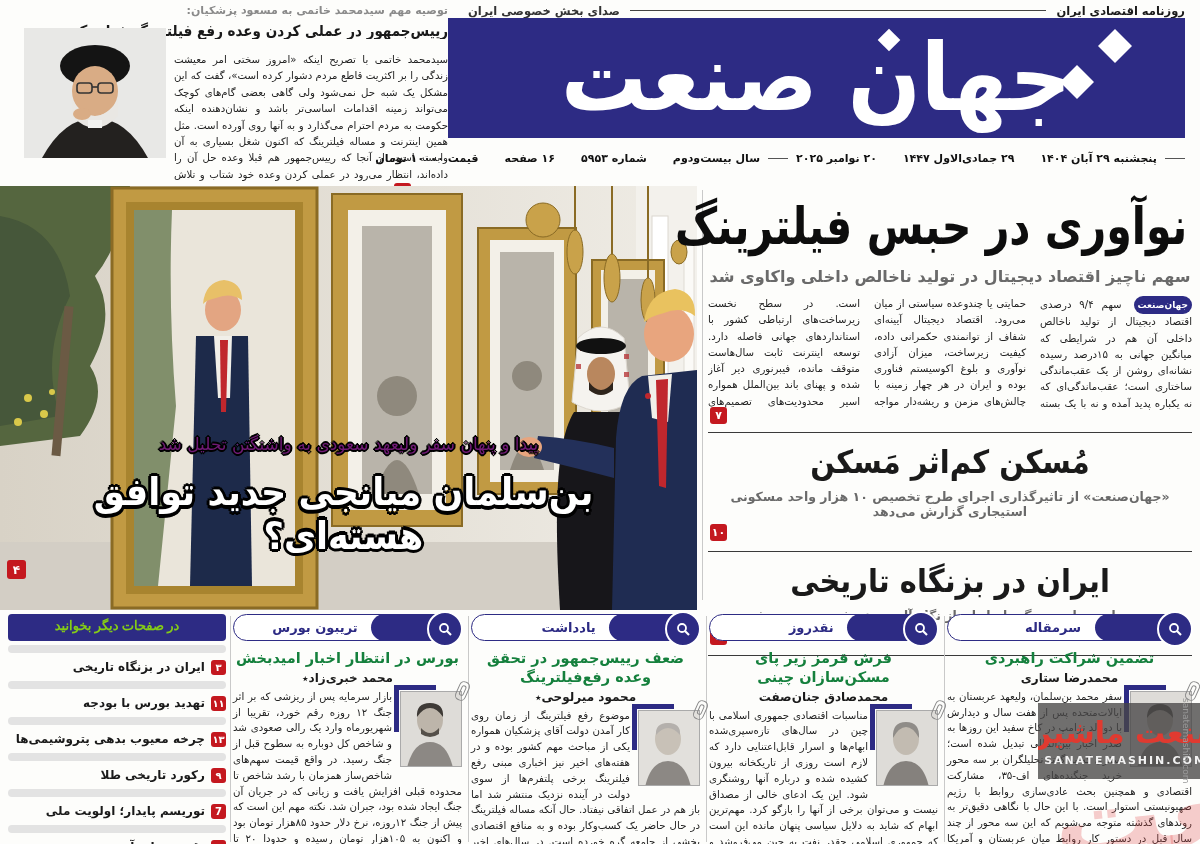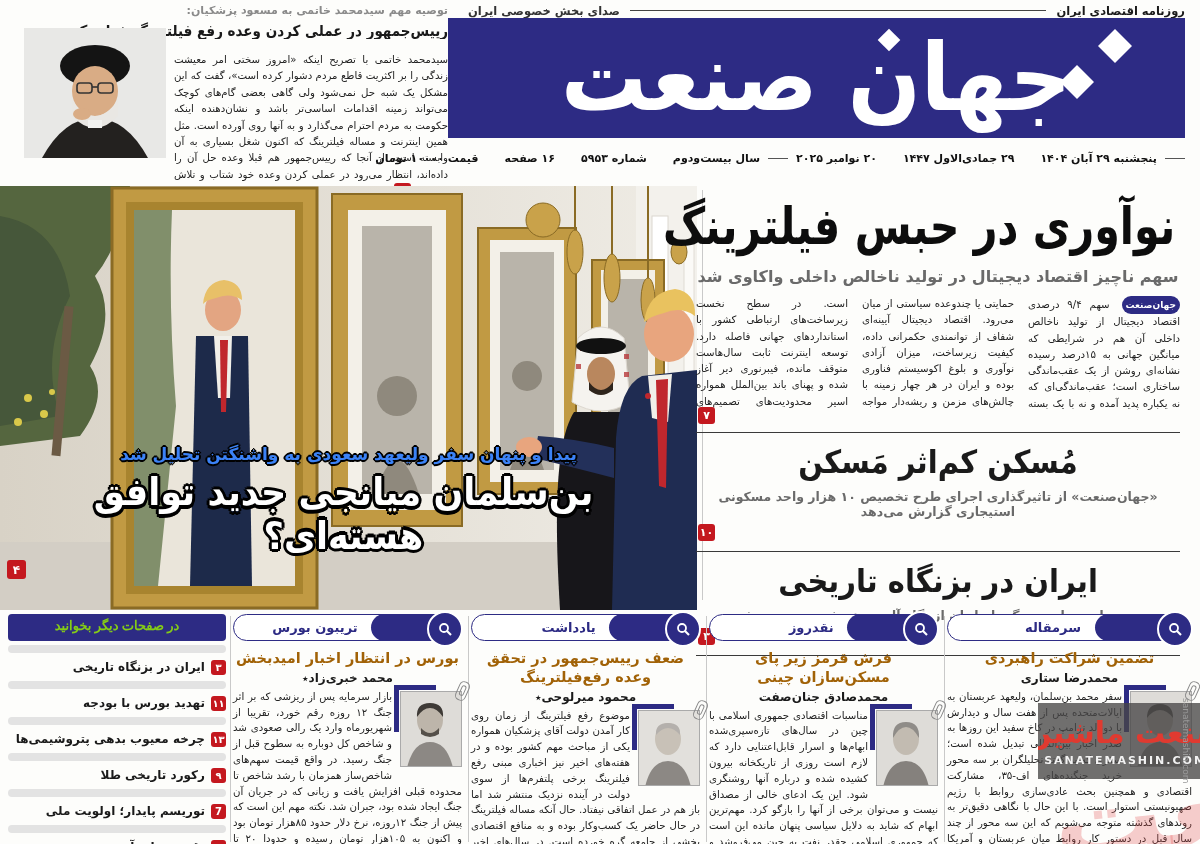--- a/index.html
+++ b/index.html
@@ -25,30 +25,30 @@
   
   .kh{left:8px;top:4px;width:440px;height:170px;}
   .kh-kicker{text-align:right;font-size:11px;color:#8a8a8a;font-weight:bold;}
   .kh-title{text-align:right;font-size:13.5px;font-weight:bold;white-space:nowrap;margin-top:4px;
             transform:scaleY(1.12);transform-origin:top right;}
   .kh-photo{position:absolute;left:16px;top:24px;width:142px;height:130px;background:#e6e6e4;}
   .kh-body{position:absolute;right:0;top:48px;width:274px;font-size:10.2px;line-height:16.4px;
            text-align:justify;color:#222;}
   
   .photo{left:0;top:186px;width:697px;height:424px;overflow:hidden;}
-  .ph-kicker{position:absolute;left:60px;right:60px;top:258px;text-align:center;color:#3b82f6;
-             font-weight:bold;font-size:17px;
+  .ph-kicker{position:absolute;left:60px;right:60px;top:248px;text-align:center;color:#701a75;
+             font-weight:normal;font-size:17px;
              text-shadow:-2px 0 #000,2px 0 #000,0 -2px #000,0 2px #000,-1px -1px #000,1px 1px #000,1px -1px #000,-1px 1px #000;}
   .ph-title{position:absolute;left:8px;right:18px;top:288px;text-align:center;color:#fff;
             font-weight:bold;font-size:35px;transform:scaleY(1.08);
             text-shadow:-3px 0 #000,3px 0 #000,0 -3px #000,0 3px #000,-2px -2px #000,2px 2px #000,2px -2px #000,-2px 2px #000;}
   .ph-page{position:absolute;left:7px;top:374px;width:19px;height:19px;font-size:12px;}
   .vrule-main{left:702px;top:190px;width:1px;height:410px;background:#c9c9c9;}
   
-  .right{right:20px;top:186px;width:484px;}
+  .right{right:8px;top:186px;width:484px;}
   .lead-hl{text-align:center;font-size:42px;font-weight:bold;color:#0d0d0d;white-space:nowrap;
            transform:scale(0.98,1.22);transform-origin:center top;margin-top:10px;letter-spacing:-1px;}
   .lead-sub{text-align:center;font-size:16px;font-weight:bold;color:#6a6a6a;margin-top:22px;}
   .lead-wrap{position:relative;margin-top:10px;height:128px;}
   .lead-body{column-count:3;column-gap:14px;column-fill:auto;height:128px;font-size:10.2px;
              line-height:16.3px;text-align:justify;color:#222;overflow:hidden;}
   .src-tag{display:inline-block;background:#2d2b84;color:#fff;font-size:9px;font-weight:bold;
            padding:1px 4px;border-radius:9px;margin-left:4px;}
   .lead-page{position:absolute;left:2px;bottom:0;}
   .sec-rule{border:none;border-top:1.6px solid #3a3a3a;margin:8px 0 0 0;}
@@ -58,21 +58,21 @@
   .h-page{position:absolute;left:2px;bottom:2px;}
   
   .bottom{top:612px;left:0;right:0;height:232px;}
   .vrule{position:absolute;top:4px;height:226px;width:1px;background:#c9c9c9;}
   .col{position:absolute;top:2px;}
   .pill{position:relative;height:25px;border:1.5px solid #2d2b84;border-radius:14px;background:#fff;}
   .pill-bar{position:absolute;right:-1px;top:-1px;bottom:-1px;width:40%;background:#2d2b84;border-radius:14px;}
   .pill-circle{position:absolute;right:-2px;top:-4px;width:32px;height:32px;border-radius:50%;
                background:#2d2b84;border:2px solid #fff;display:flex;align-items:center;justify-content:center;}
   .pill-label{position:absolute;right:42%;top:0;line-height:25px;font-size:13px;font-weight:bold;color:#2d2b84;padding-right:8px;}
-  .col-title{text-align:center;font-size:14.5px;font-weight:bold;line-height:1.3;margin-top:8px;color:#a16207;}
+  .col-title{text-align:center;font-size:14.5px;font-weight:bold;line-height:1.3;margin-top:8px;color:#15803d;}
   .col-author{text-align:center;font-size:12px;font-weight:bold;margin-top:3px;}
   .col-body{margin-top:4px;font-size:10.2px;line-height:15.8px;text-align:justify;color:#222;}
   .photo-wrap{float:right;position:relative;width:62px;height:76px;margin:2px 0 4px 8px;}
   .photo-frame{position:absolute;inset:0;background:#dddcd8;border:1px solid #aaa;overflow:hidden;}
   .photo-wrap::before{content:"";position:absolute;left:-6px;top:-6px;width:60%;height:55%;
                       border-left:5px solid #2d2b84;border-top:5px solid #2d2b84;}
   .clip{position:absolute;right:-6px;top:-10px;width:9px;height:18px;border:1.6px solid #8a8a8a;
         border-radius:5px;transform:rotate(24deg);}
   .clip::after{content:"";position:absolute;left:1.5px;top:3px;width:3px;height:9px;border:1.4px solid #8a8a8a;border-radius:3px;}
   

